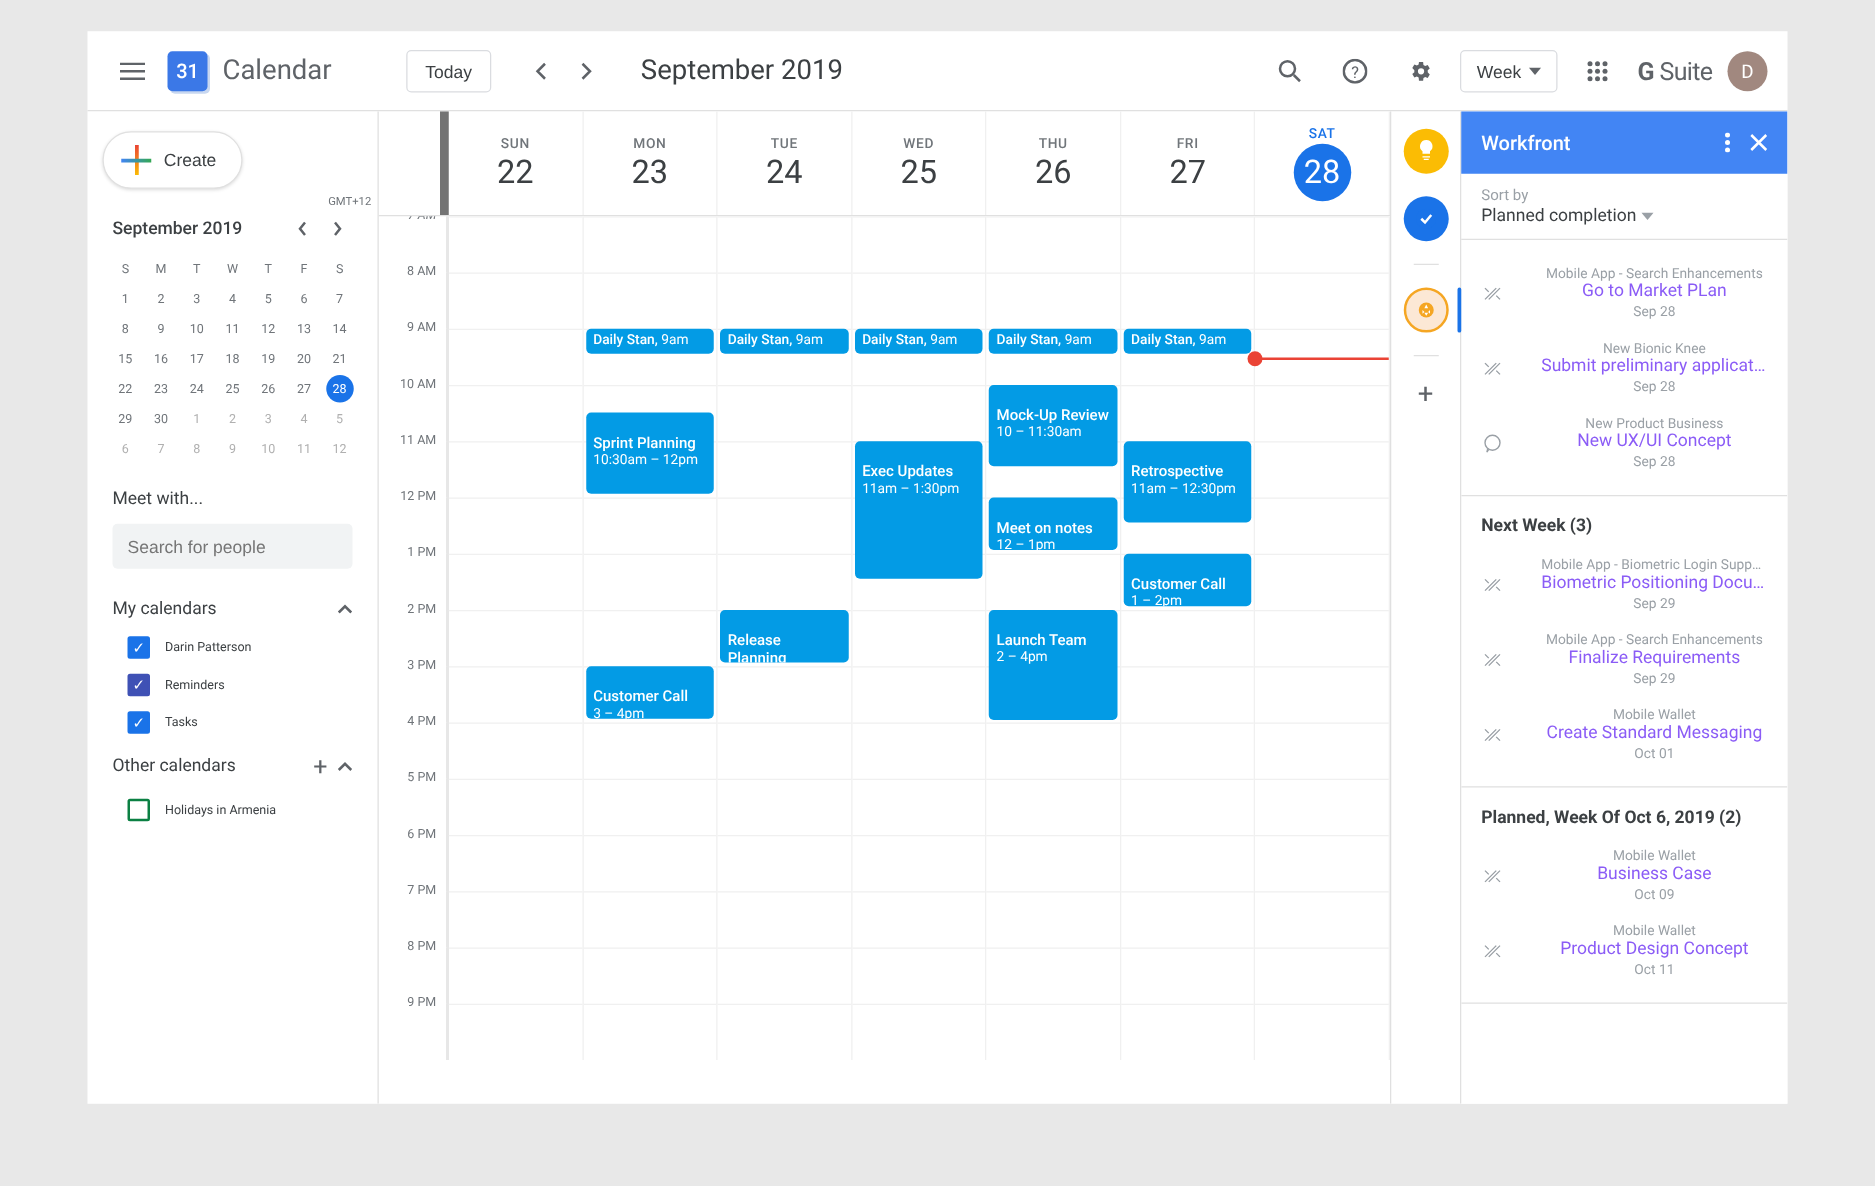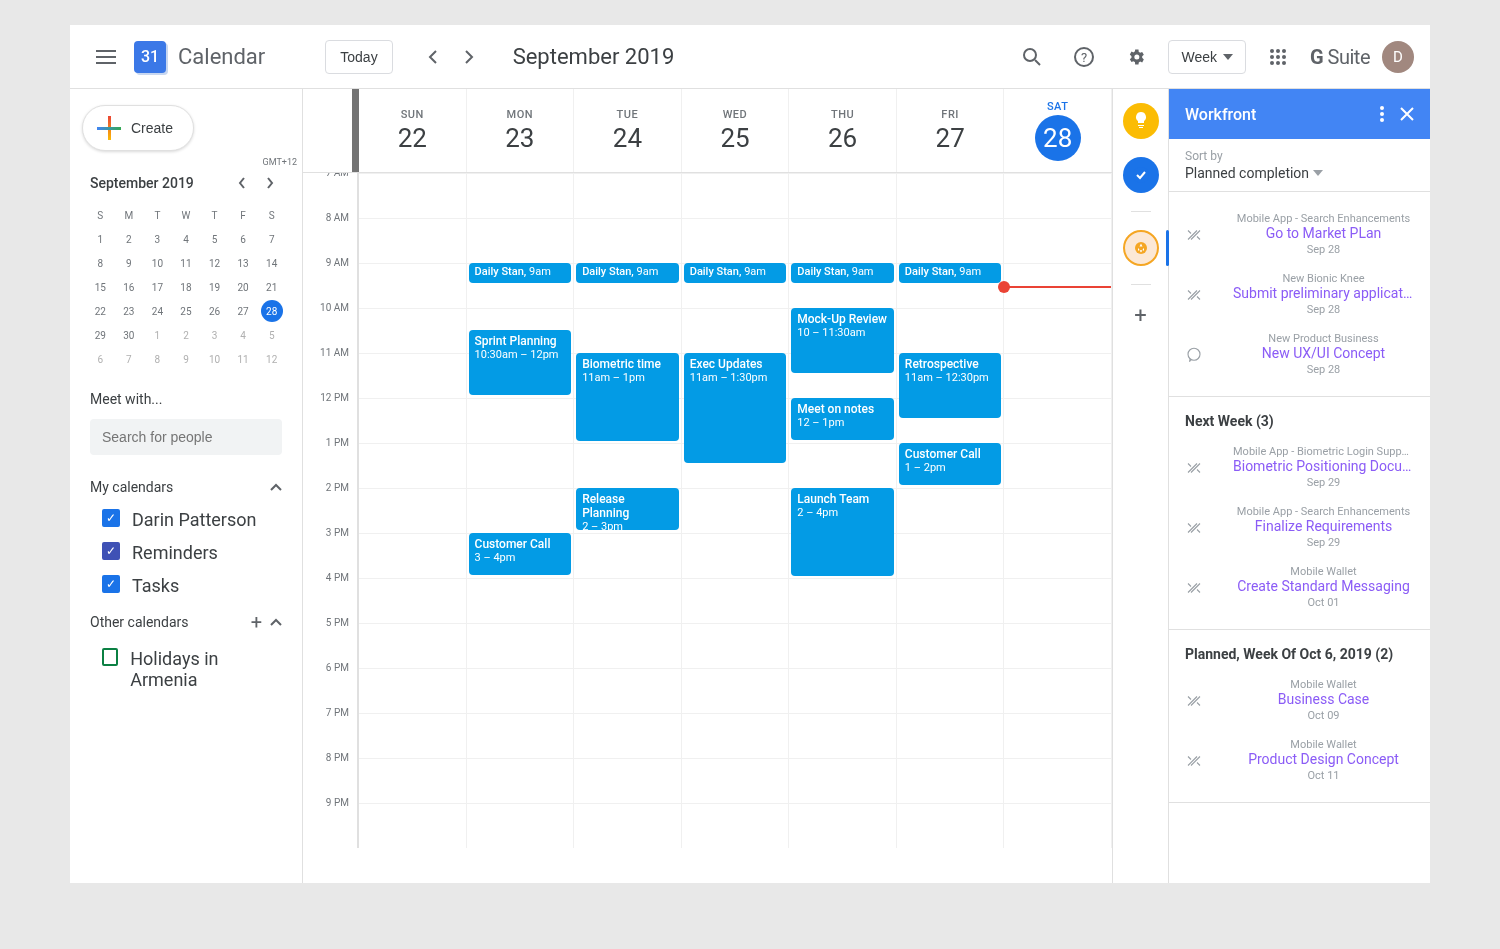--- a/index.html
+++ b/index.html
@@ -39,21 +39,21 @@
 .mini-grid { display:grid; grid-template-columns: repeat(7, 1fr); gap:0; padding: 4px 8px 12px; }
 .mini-cell { height:24px; display:flex; align-items:center; justify-content:center; font-size:10px; color:#70757a; cursor:pointer; border-radius:50%; }
 .mini-cell.dow { color:#70757a; font-weight:400; cursor:default; }
 .mini-cell.today { background:#1a73e8; color:#fff; width:22px; height:22px; margin:auto; }
 .mini-cell.other { color:#b0b0b0; }
 .meet-with { font-size:14px; color:#3c4043; padding: 8px 12px 8px; }
 .people-search { margin: 4px 12px 16px; background:#f1f3f4; border:none; border-radius:4px; padding:10px 12px; font-size:14px; width:calc(100% - 24px); color:#5f6368; }
 .cal-section-header { display:flex; align-items:center; justify-content:space-between; padding:8px 12px; cursor:pointer; }
 .cal-section-header span { font-size:14px; color:#3c4043; }
 .cal-list { padding: 0 12px; }
-.cal-item { display:flex; align-items:flex-start; gap:12px; padding: 6px 12px; font-size:18px; color:#3c4043; }
+.cal-item { display:flex; align-items:center; gap:12px; padding: 6px 12px; font-size:10px; color:#3c4043; }
 .checkbox { width:18px; height:18px; border:2px solid #1a73e8; border-radius:2px; display:flex; align-items:center; justify-content:center; }
 .checkbox.checked { background:#1a73e8; }
 .checkbox.checked::after { content:"✓"; color:#fff; font-size:12px; }
 .checkbox.dark { border-color:#3f51b5; background:#3f51b5; }
 .checkbox.empty { border-color:#0b8043; background:transparent; }
 .checkbox.empty::after { content:""; }
 .other-cal-header { display:flex; align-items:center; gap:8px; padding:8px 12px; justify-content:space-between; }
 .other-cal-header .right { display:flex; gap:8px; align-items:center; }
 
 
@@ -66,21 +66,21 @@
 .dh-cell.today .dh-num { background:#1a73e8; color:#fff; width:46px; height:46px; border-radius:50%; display:flex; align-items:center; justify-content:center; }
 .cal-scroll { flex:1; overflow-y:auto; position:relative; }
 .cal-scroll::-webkit-scrollbar { width:10px; }
 .cal-scroll::-webkit-scrollbar-thumb { background:#c0c0c0; border-radius:5px; }
 .time-grid { display:grid; grid-template-columns: 56px repeat(7, 1fr); position:relative; }
 .time-label { height:45px; font-size:10px; color:#70757a; text-align:right; padding-right:8px; border-right:1px solid #e0e0e0; }
 .time-label span { position:relative; top:-6px; }
 .day-col { border-right:1px solid #f0f0f0; position:relative; }
 .hour-line { position:absolute; left:0; right:0; border-top:1px solid #f0f0f0; }
 .gmt { font-size:9px; color:#70757a; text-align:right; padding-right:6px; position:absolute; top:68px; left:-56px; width:56px; }
-.event { position:absolute; background:#039be5; color:#fff; border-radius:4px; padding:4px 6px; font-size:12px; overflow:hidden; cursor:pointer; left:2px; right:2px; }
+.event { position:absolute; background:#039be5; color:#fff; border-radius:4px; padding:17px 6px; font-size:12px; overflow:hidden; cursor:pointer; left:2px; right:2px; }
 .event.small { font-size:11px; white-space:nowrap; padding:2px 6px; }
 .event .title { font-weight:500; }
 .event .time { font-size:11px; }
 .now-line { position:absolute; left:0; right:0; border-top:2px solid #ea4335; z-index:5; }
 .now-dot { position:absolute; width:12px; height:12px; background:#ea4335; border-radius:50%; left:-6px; top:-7px; }
 
 
 .side-rail { width:56px; border-left:1px solid #e0e0e0; display:flex; flex-direction:column; align-items:center; padding-top:14px; gap:18px; }
 .rail-icon { width:36px; height:36px; border-radius:50%; display:flex; align-items:center; justify-content:center; cursor:pointer; font-size:16px; }
 .rail-icon.keep { background:#fbbc04; color:#fff; font-size:14px; }
@@ -408,24 +408,20 @@
               <div class="hour-line" style="top: 270px;"></div>
               <div class="hour-line" style="top: 315px;"></div>
               <div class="hour-line" style="top: 360px;"></div>
               <div class="hour-line" style="top: 405px;"></div>
               <div class="hour-line" style="top: 450px;"></div>
               <div class="hour-line" style="top: 495px;"></div>
               <div class="hour-line" style="top: 540px;"></div>
               <div class="hour-line" style="top: 585px;"></div>
               <div class="hour-line" style="top: 630px;"></div>
               <div class="event small" style="top: 90px; height: 20px;"><span class="title">Daily Stan,</span> <span class="time">9am</span></div>
-              <div class="event" style="top: 180px; height: 88px;">
-                <div class="title">Biometric time</div>
-                <div class="time">11am – 1pm</div>
-              </div>
               <div class="event" style="top: 315px; height: 42px;">
                 <div class="title">Release Planning</div>
                 <div class="time">2 – 3pm</div>
               </div>
             </div>
             <div class="day-col" style="height: 675px;">
               <div class="hour-line" style="top: 0px;"></div>
               <div class="hour-line" style="top: 45px;"></div>
               <div class="hour-line" style="top: 90px;"></div>
               <div class="hour-line" style="top: 135px;"></div>

